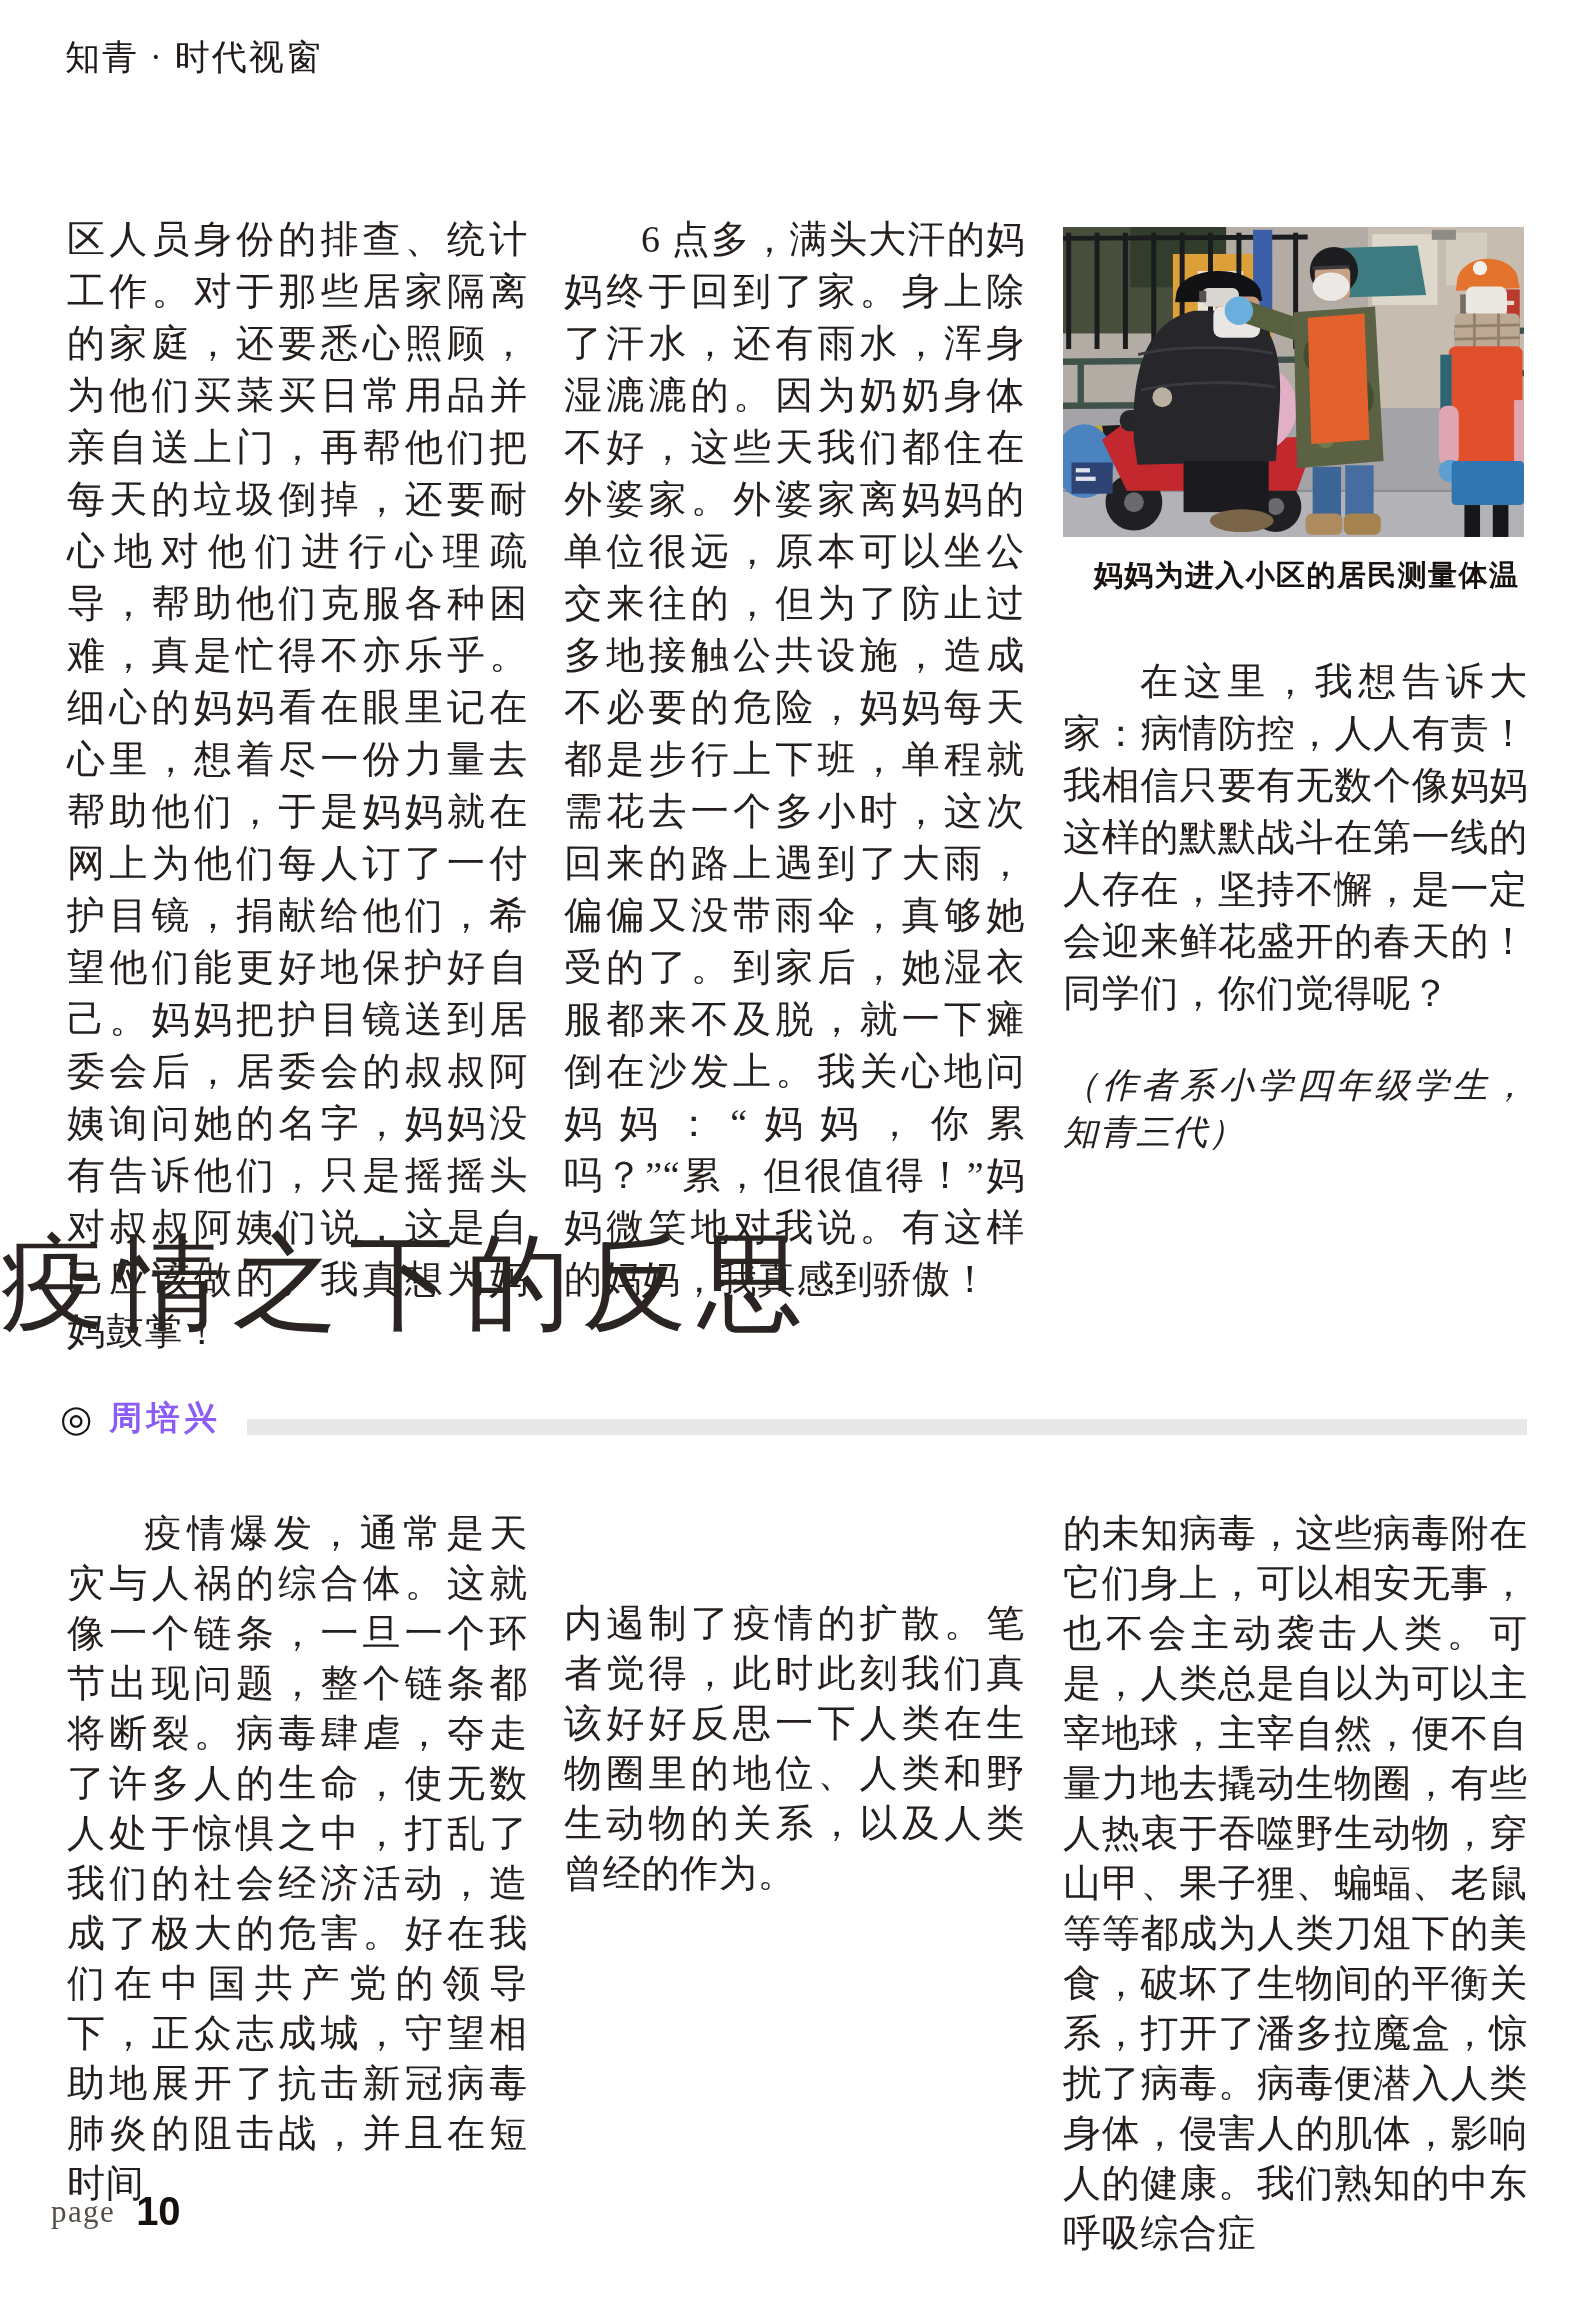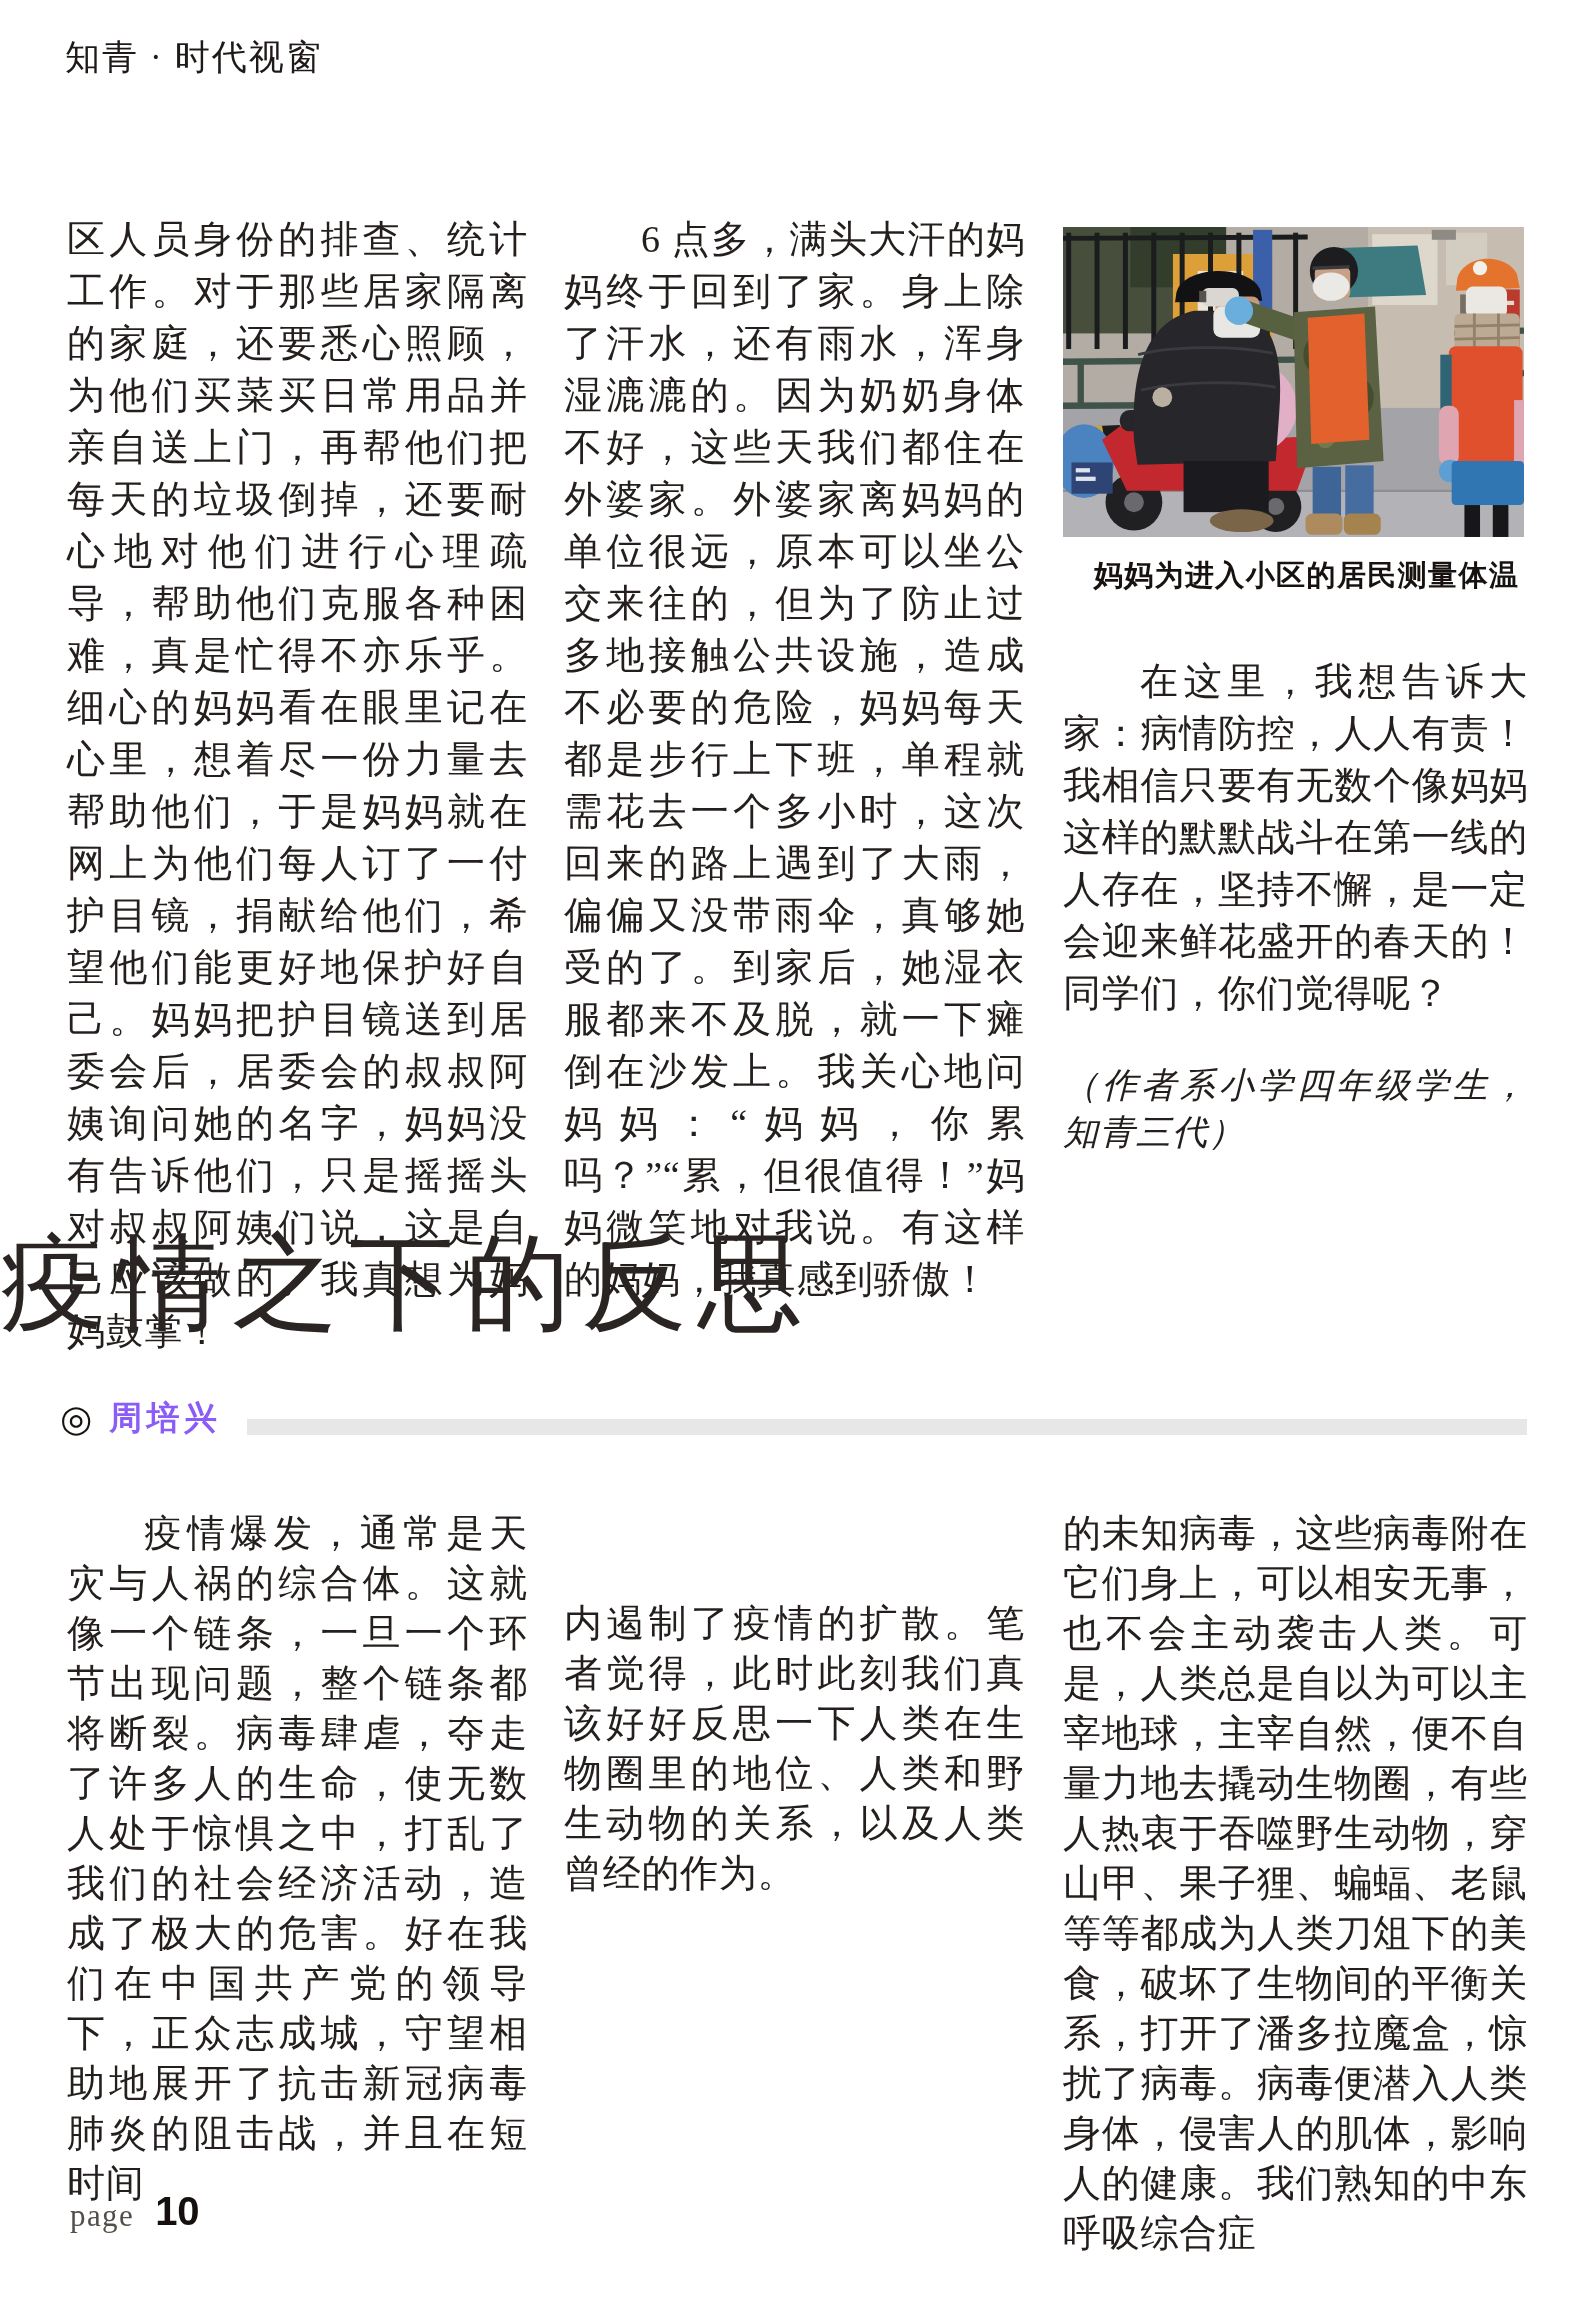--- a/index.html
+++ b/index.html
@@ -53,21 +53,21 @@
   .byline-rule {
     position:absolute; left:247px; top:1419px; width:1280px; height:15.6px;
     background:#e7e7e7;
   }
   
   .story2 .col { line-height:50px; }
   .story2 .c1 { left:67px;  top:1508px; }
   .story2 .c2 { left:564px; top:1598px; }
   .story2 .c3 { left:1063px; top:1508px; width:465px; }
   
-  .footer { position:absolute; left:70px; top:2189px; display:flex; align-items:flex-end; }
+  .footer { position:absolute; left:51px; top:2189px; display:flex; align-items:center; }
   .footer .plabel { font-size:31px; color:#544e49; letter-spacing:1.4px; }
   .footer .pnum  {
     margin-left:21px; font-family:"Liberation Sans","DejaVu Sans",sans-serif;
     font-weight:bold; font-size:40px; color:#15100d;
   }
 </style>
 </head>
 <body>
 
 <div class="page">

